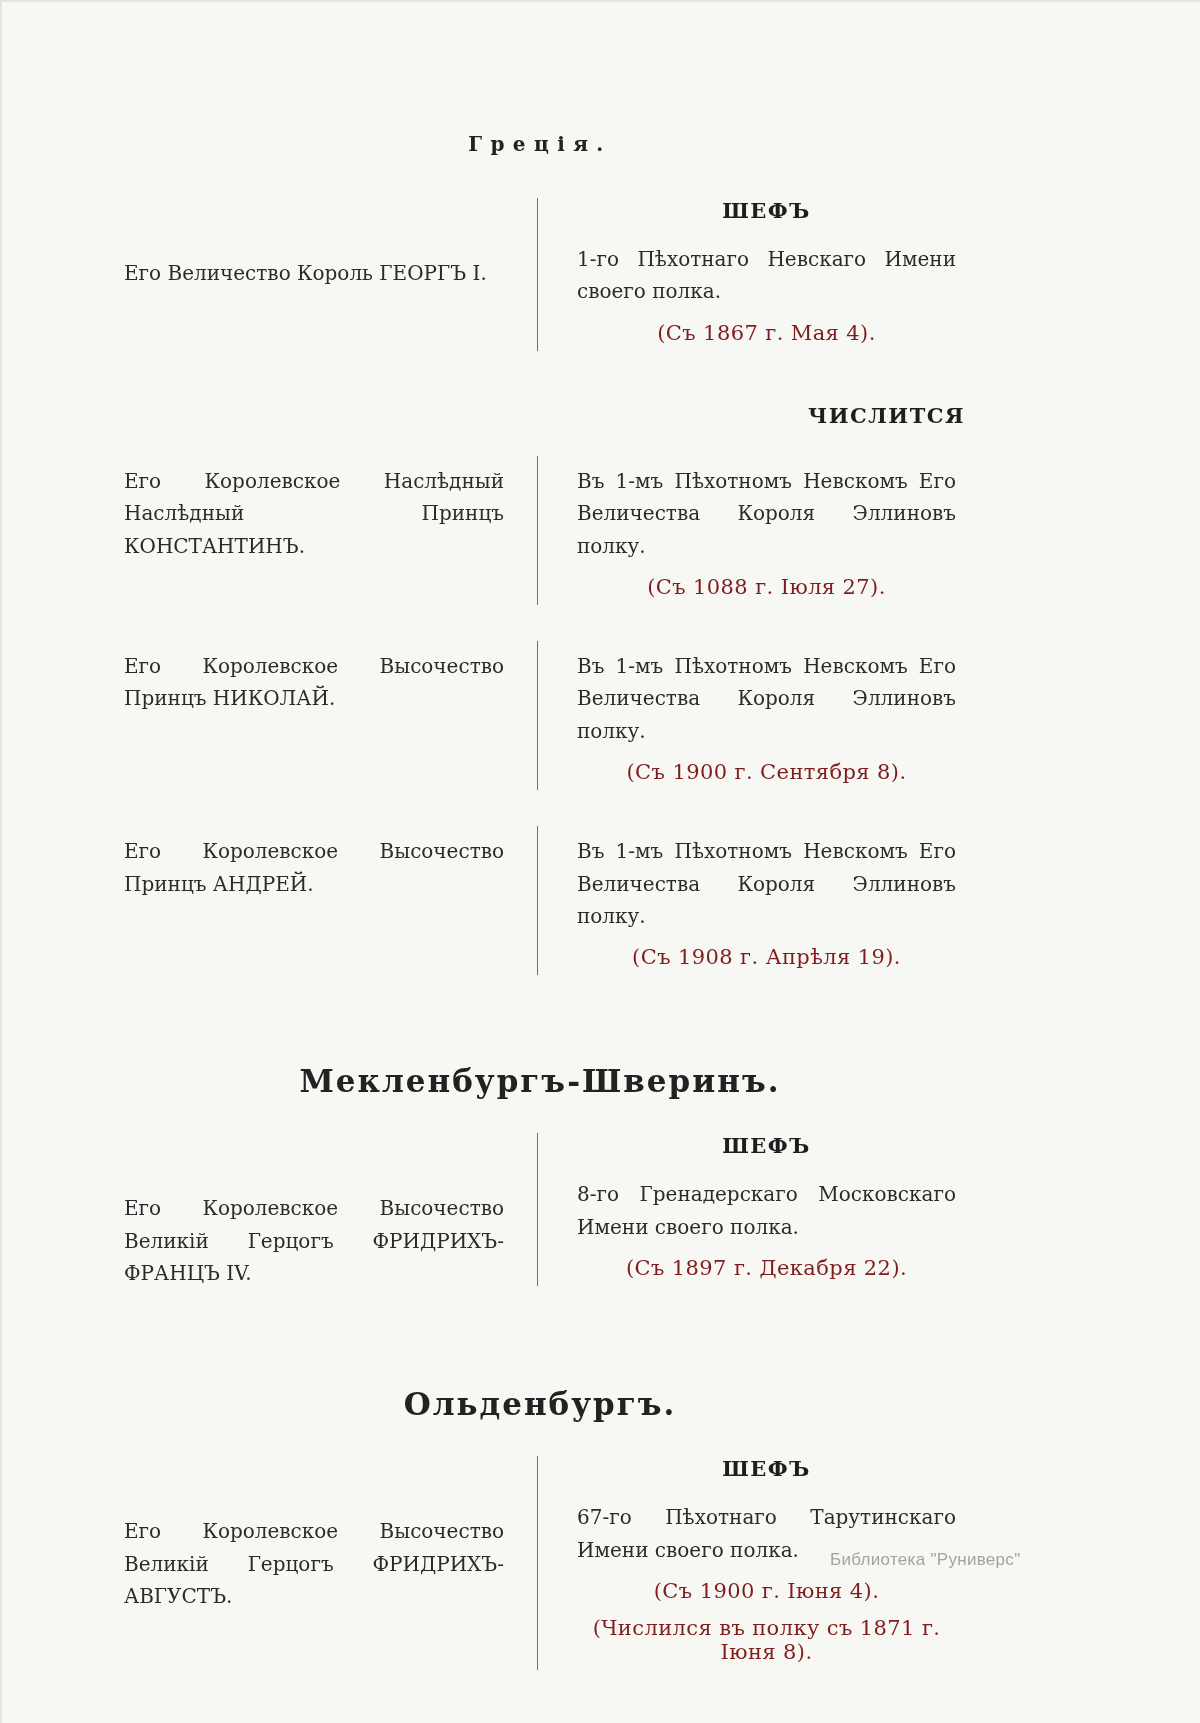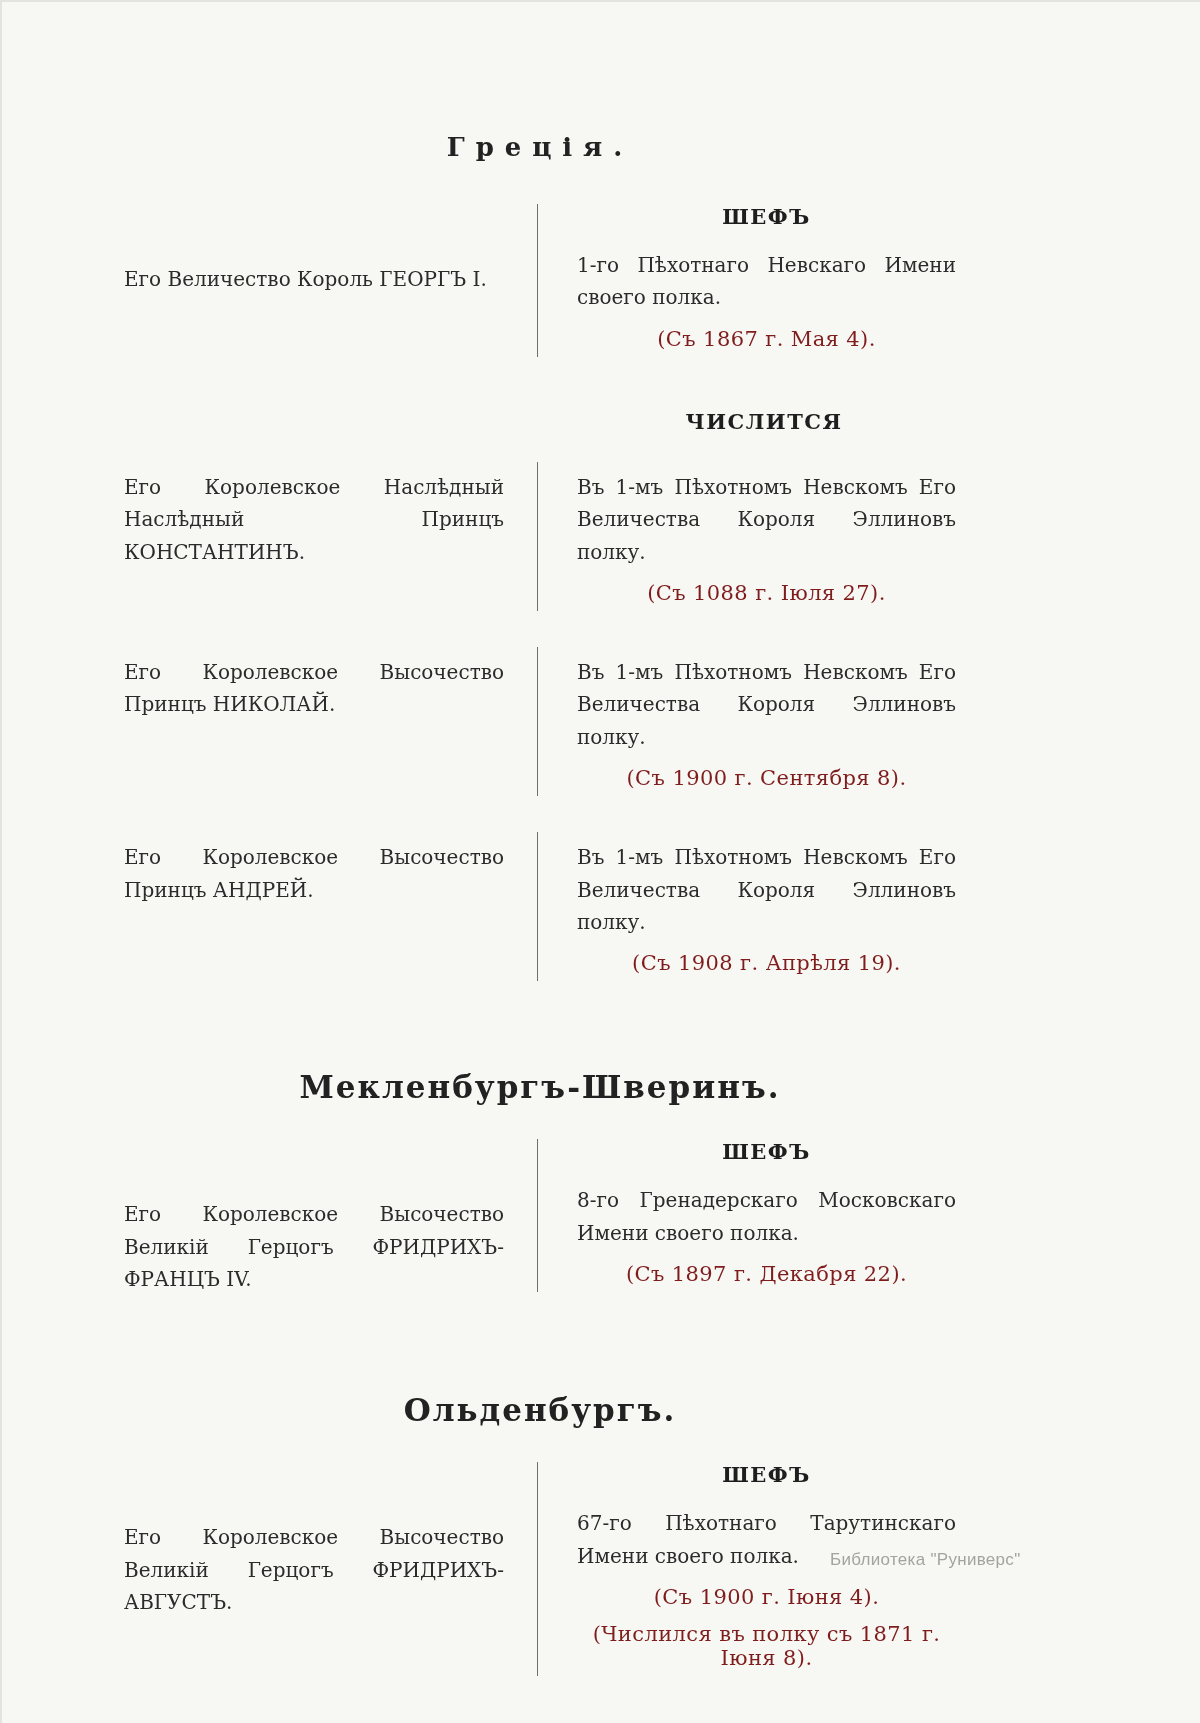--- a/index.html
+++ b/index.html
@@ -20,21 +20,21 @@
     margin-left: 113px;
     padding-top: 130px;
   }
   .sec-title {
     text-align: center;
     font-weight: bold;
     color: #222;
     margin: 0;
   }
   .sec-title.spread {
-    font-size: 26px;
+    font-size: 20px;
     letter-spacing: 0.42em;
     margin-bottom: 42px;
   }
   .sec-title.mid {
     font-size: 31px;
     letter-spacing: 2px;
     margin: 88px 0 34px 0;
   }
   .row {
     display: flex;
@@ -70,20 +70,21 @@
   .standalone-heading {
     display: flex;
     margin: 52px 0 28px 0;
   }
   .standalone-heading .spacer { width: 422px; }
   .standalone-heading .heading {
     width: 428px;
     box-sizing: border-box;
     padding-left: 26px;
     margin: 0;
+    text-align: right;
   }
   .date {
     font-size: 21px;
     text-align: center;
     letter-spacing: 0.4px;
     margin: 13px 0 0 0;
     color: #7f1d1d;
   }
   .date.second { }
   .gap-row { margin-bottom: 36px; }

